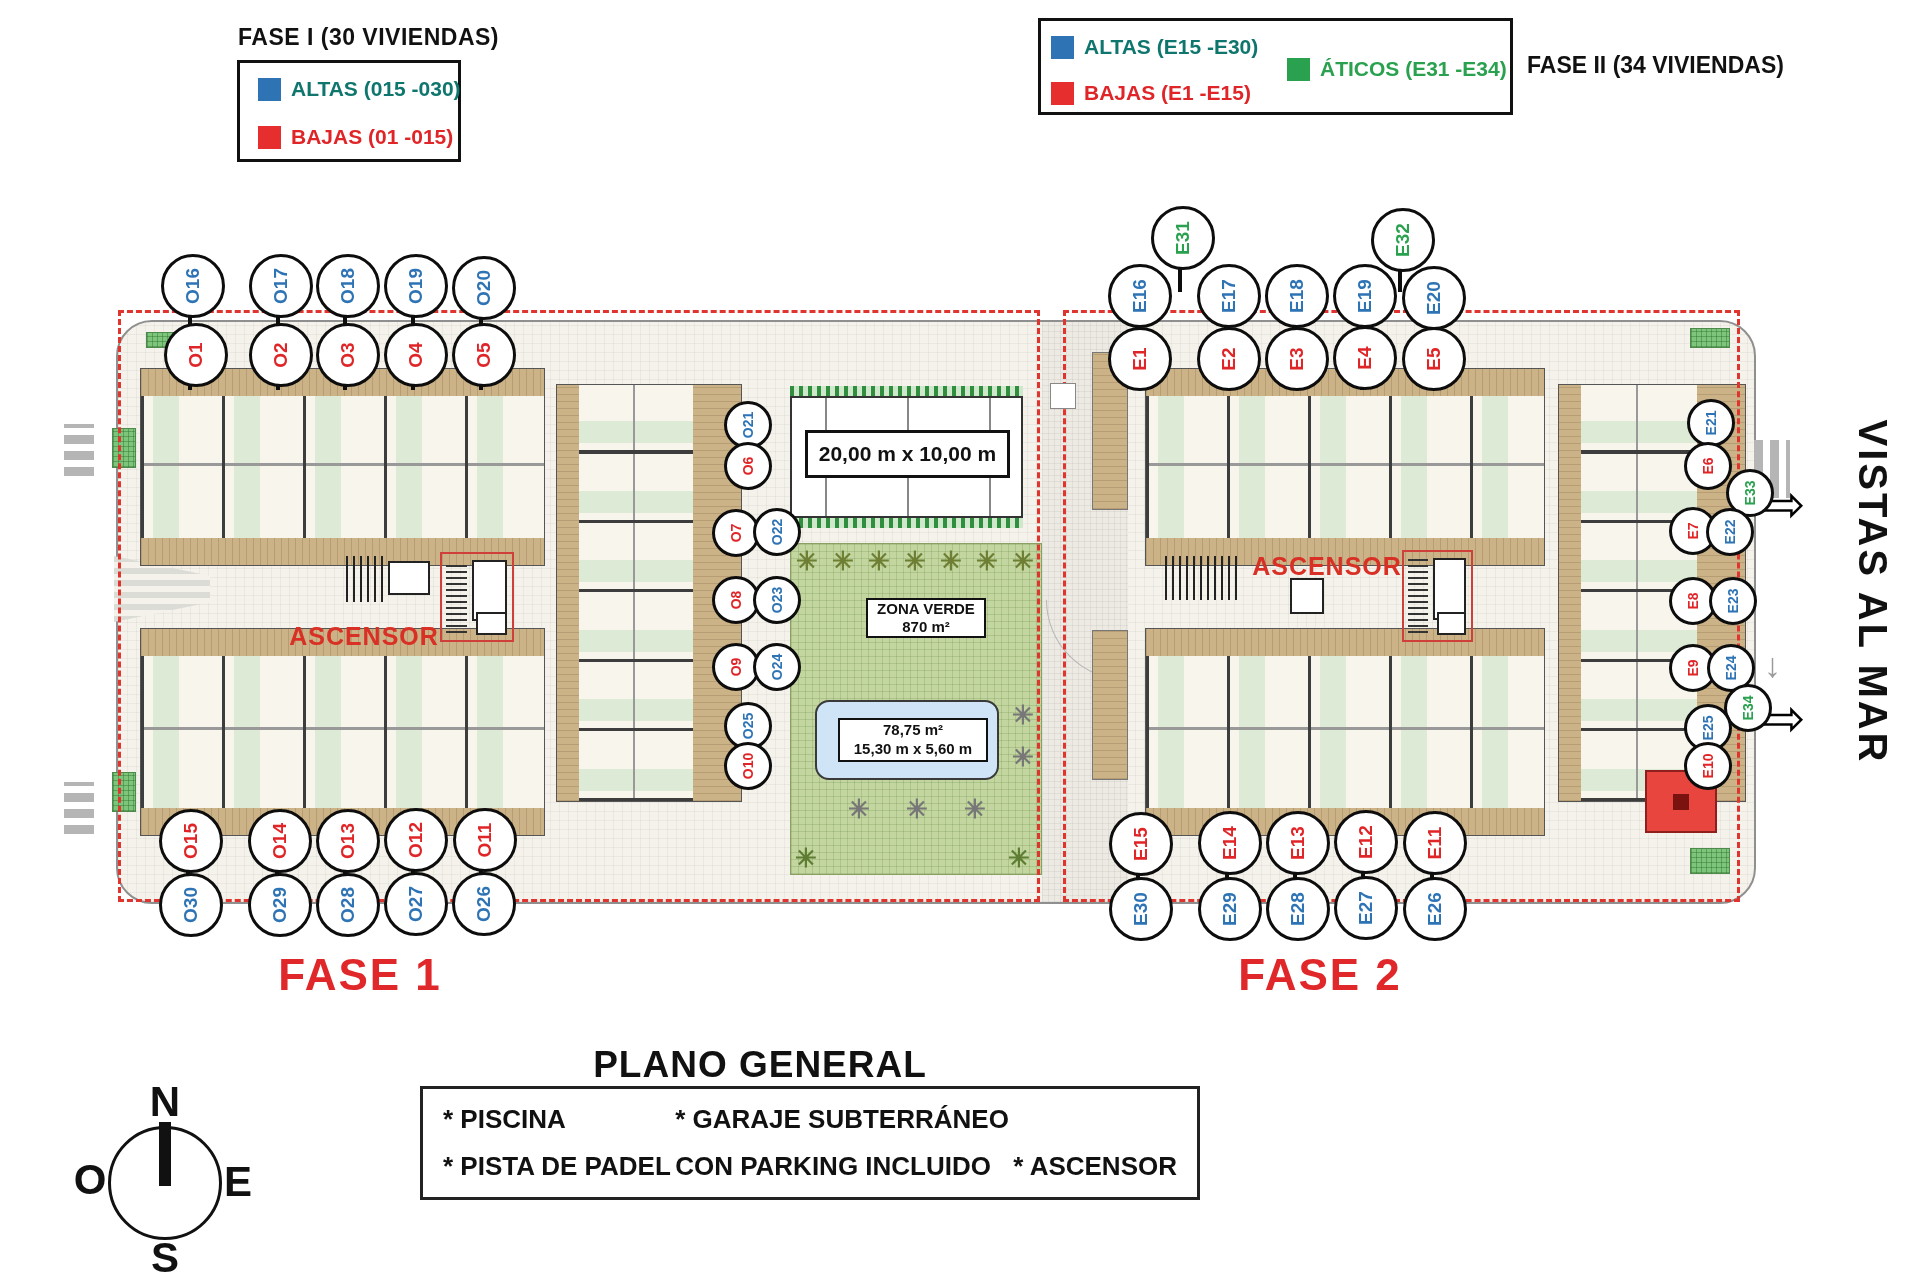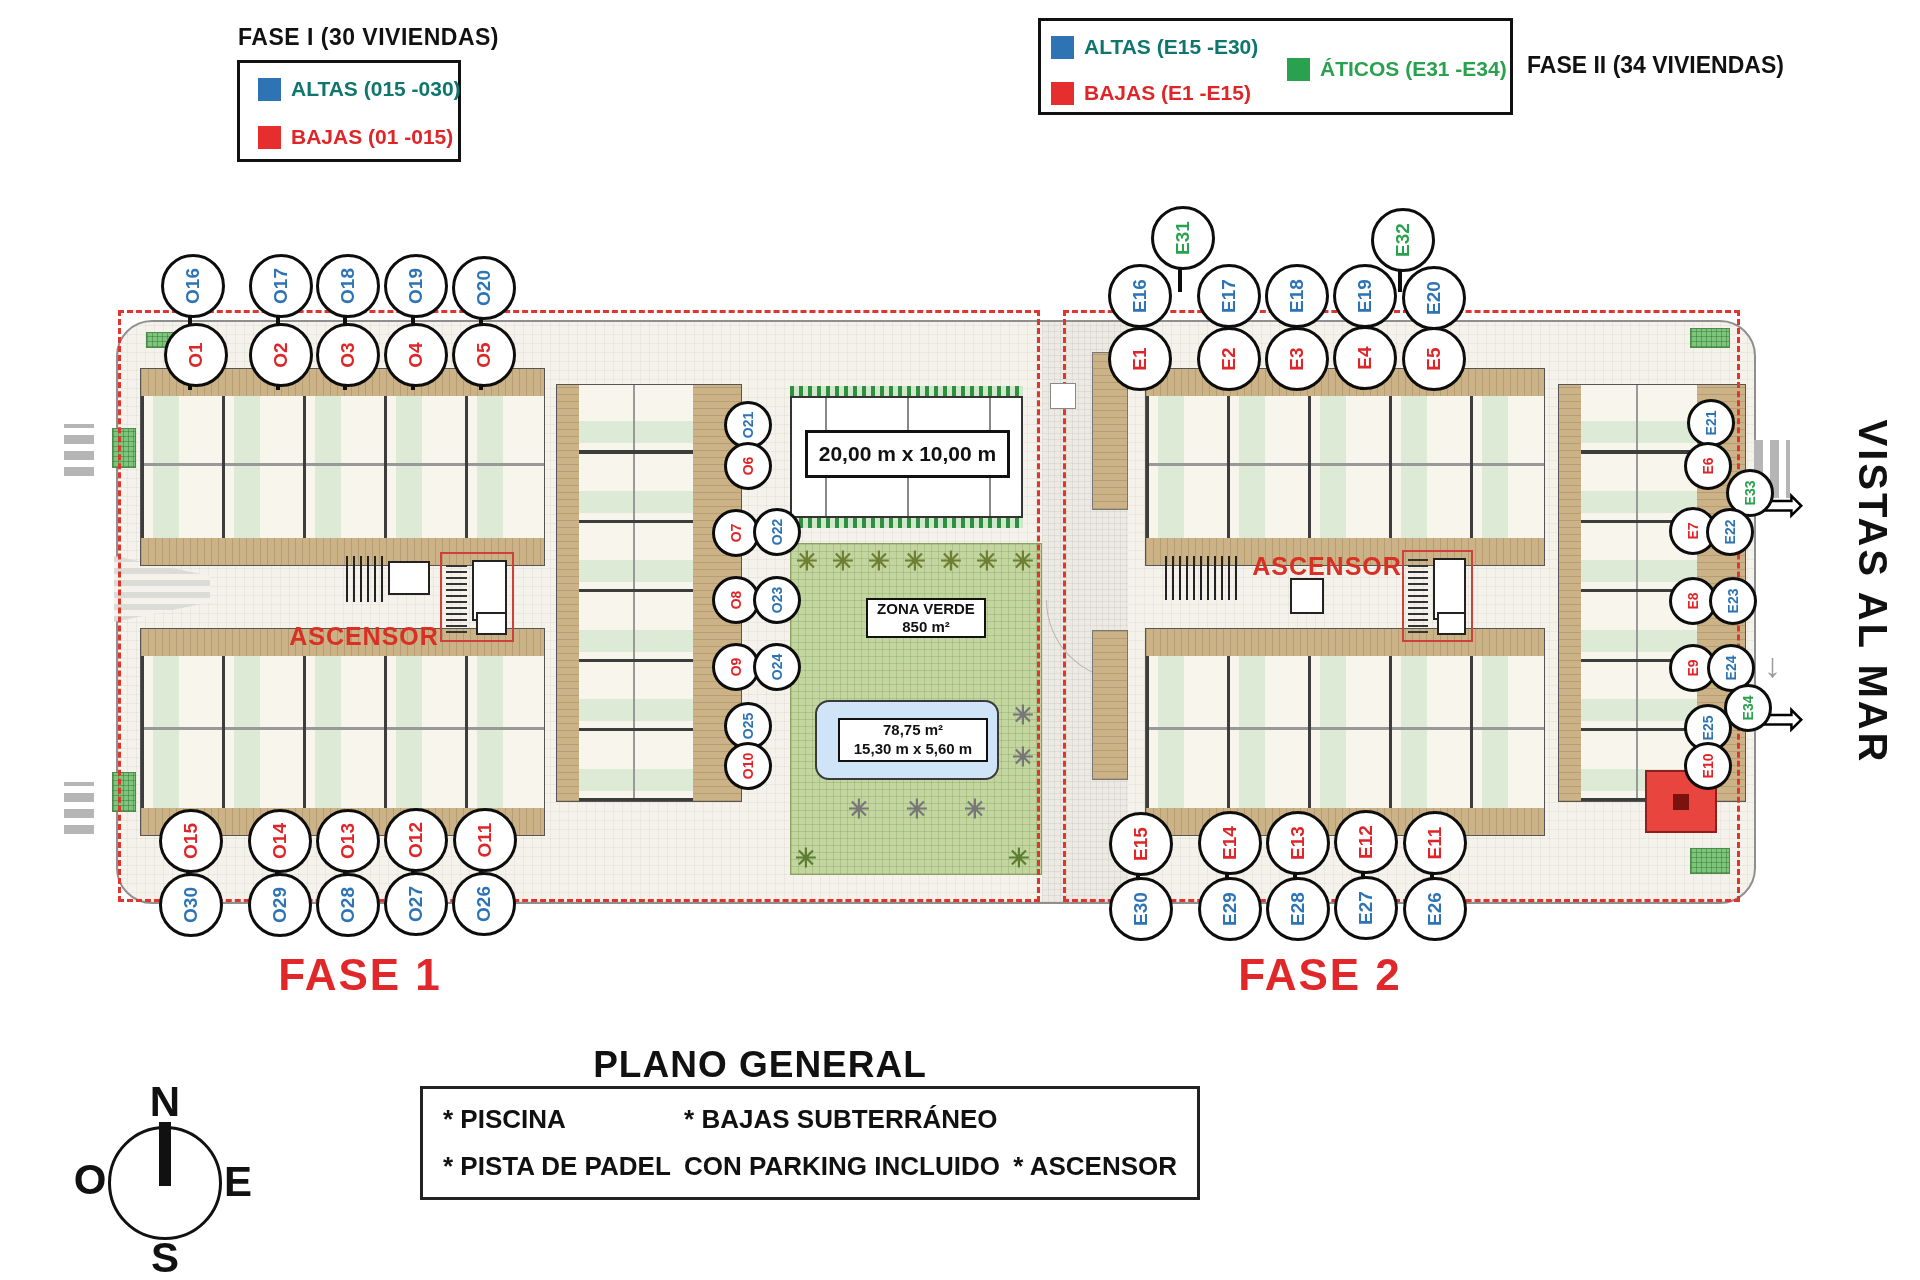--- a/index.html
+++ b/index.html
@@ -181,21 +181,21 @@
   <div class="abs green-zone" style="left:790px;top:543px;width:252px;height:332px;"></div>
   <div class="glyph" style="left:796px;top:548px;font-size:26px;color:#6e7f33;">✳</div>
   <div class="glyph" style="left:832px;top:548px;font-size:26px;color:#6e7f33;">✳</div>
   <div class="glyph" style="left:868px;top:548px;font-size:26px;color:#6e7f33;">✳</div>
   <div class="glyph" style="left:904px;top:548px;font-size:26px;color:#6e7f33;">✳</div>
   <div class="glyph" style="left:940px;top:548px;font-size:26px;color:#6e7f33;">✳</div>
   <div class="glyph" style="left:976px;top:548px;font-size:26px;color:#6e7f33;">✳</div>
   <div class="glyph" style="left:1012px;top:548px;font-size:26px;color:#6e7f33;">✳</div>
   <div class="abs label-box" style="left:866px;top:598px;width:120px;height:40px;font-size:15px;line-height:1.2;border-width:2px;">
     <span>ZONA VERDE</span>
-    <span>850 m²</span>
+    <span>870 m²</span>
   </div>
   <div class="abs pool" style="left:815px;top:700px;width:184px;height:80px;"></div>
   <div class="abs label-box" style="left:838px;top:718px;width:150px;height:44px;font-size:15px;line-height:1.25;border-width:2.5px;">
     <span>78,75 m²</span>
     <span>15,30 m x 5,60 m</span>
   </div>
   <div class="glyph" style="left:848px;top:796px;font-size:26px;color:#777;">✳</div>
   <div class="glyph" style="left:906px;top:796px;font-size:26px;color:#777;">✳</div>
   <div class="glyph" style="left:964px;top:796px;font-size:26px;color:#777;">✳</div>
   <div class="glyph" style="left:1012px;top:702px;font-size:26px;color:#777;">✳</div>
@@ -454,21 +454,21 @@
         <span style="color: rgb(46, 116, 181);">E25</span>
       </div>
       <div class="circle smc" style="left: 1684px; top: 742px;">
         <span style="color: rgb(224, 37, 40);">E10</span>
       </div>
     </div>
 
   <div class="abs main-title" style="left:760px;top:1032px;">PLANO GENERAL</div>
   <div class="abs amenities" style="left:420px;top:1086px;width:780px;height:114px;">
     <span>* PISCINA</span>
-    <span>* BAJAS SUBTERRÁNEO</span>
+    <span>* GARAJE SUBTERRÁNEO</span>
     <span></span>
     <span>* PISTA DE PADEL</span>
     <span>CON PARKING INCLUIDO</span>
     <span>* ASCENSOR</span>
   </div>
 
   <div class="abs compass-circle" style="left:108px;top:1126px;width:114px;height:114px;"></div>
   <div class="abs needle" style="left:159px;top:1122px;width:12px;height:64px;"></div>
   <div class="abs comp-letter" style="left:165px;top:1102px;">N</div>
   <div class="abs comp-letter" style="left:165px;top:1258px;">S</div>

